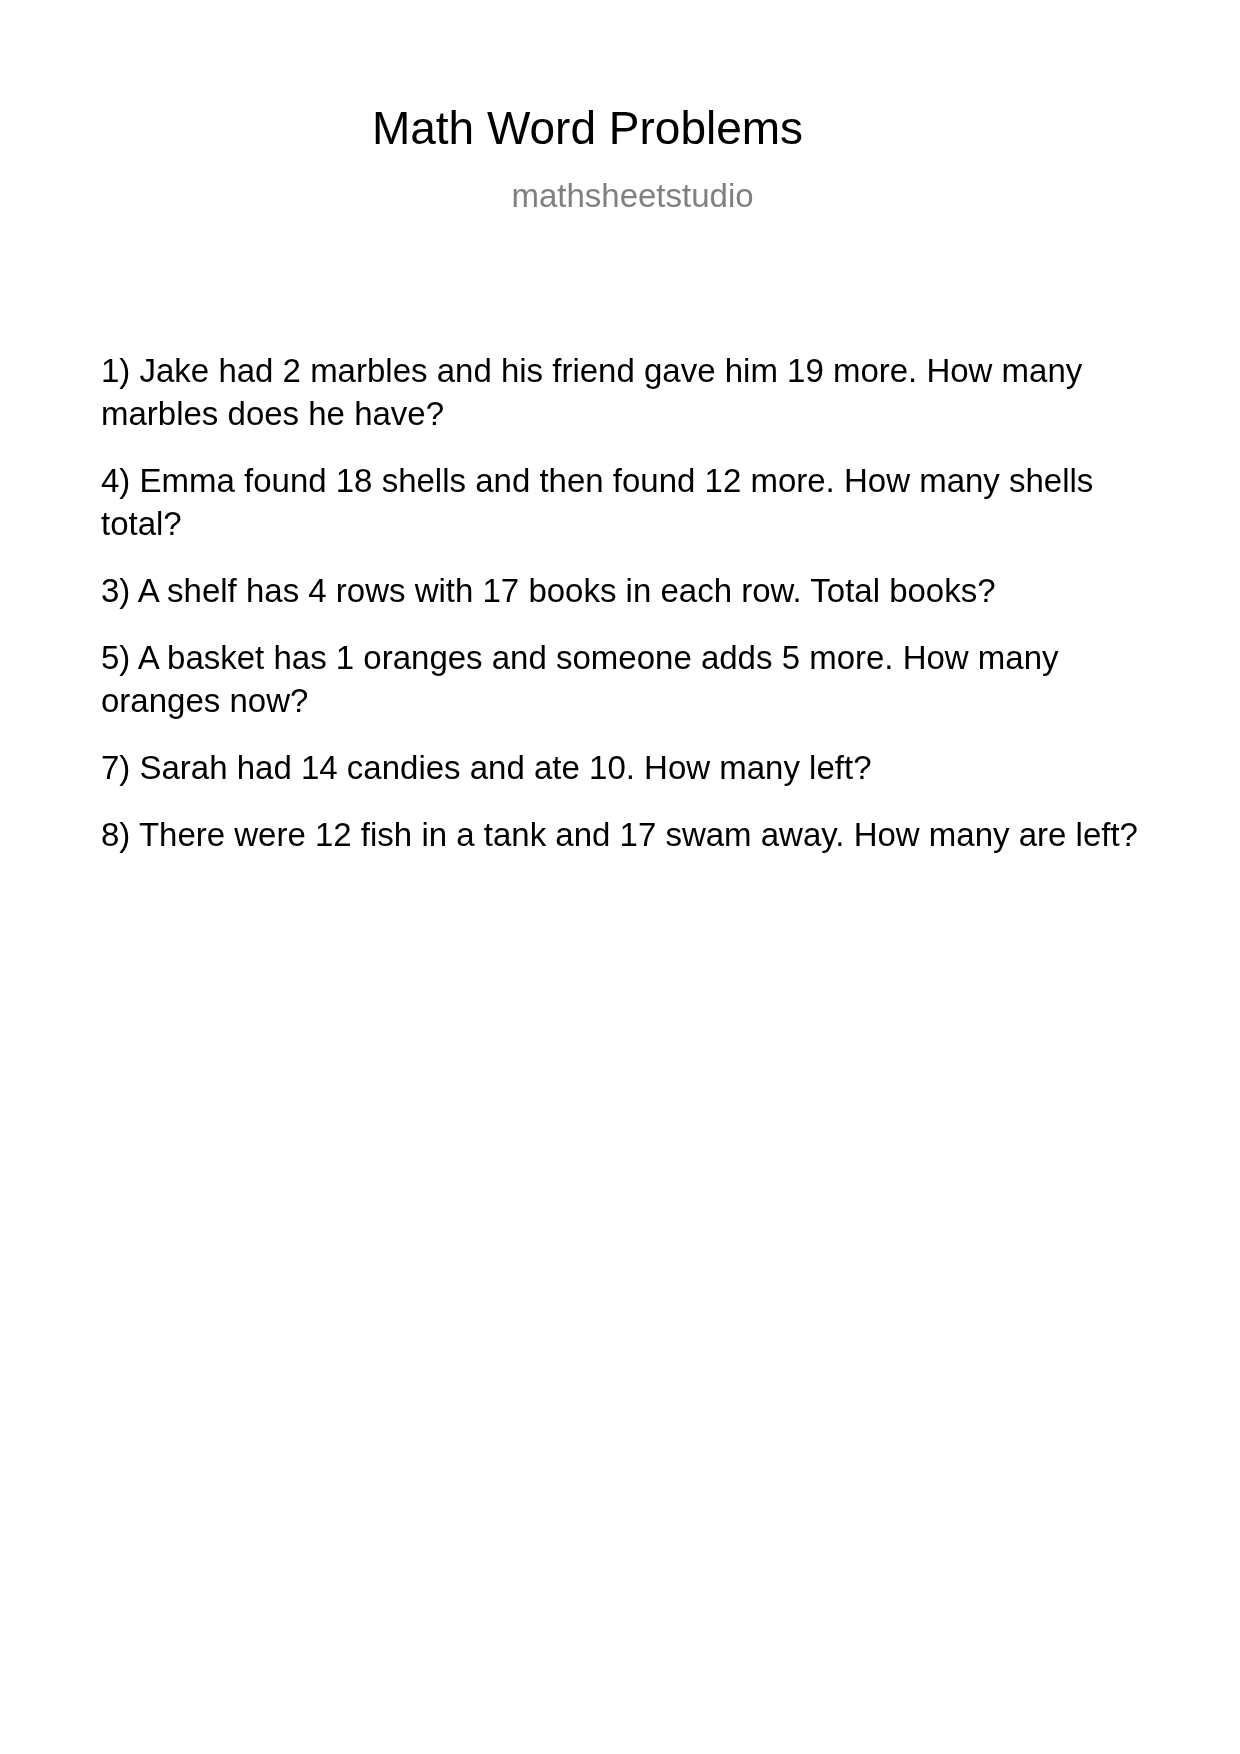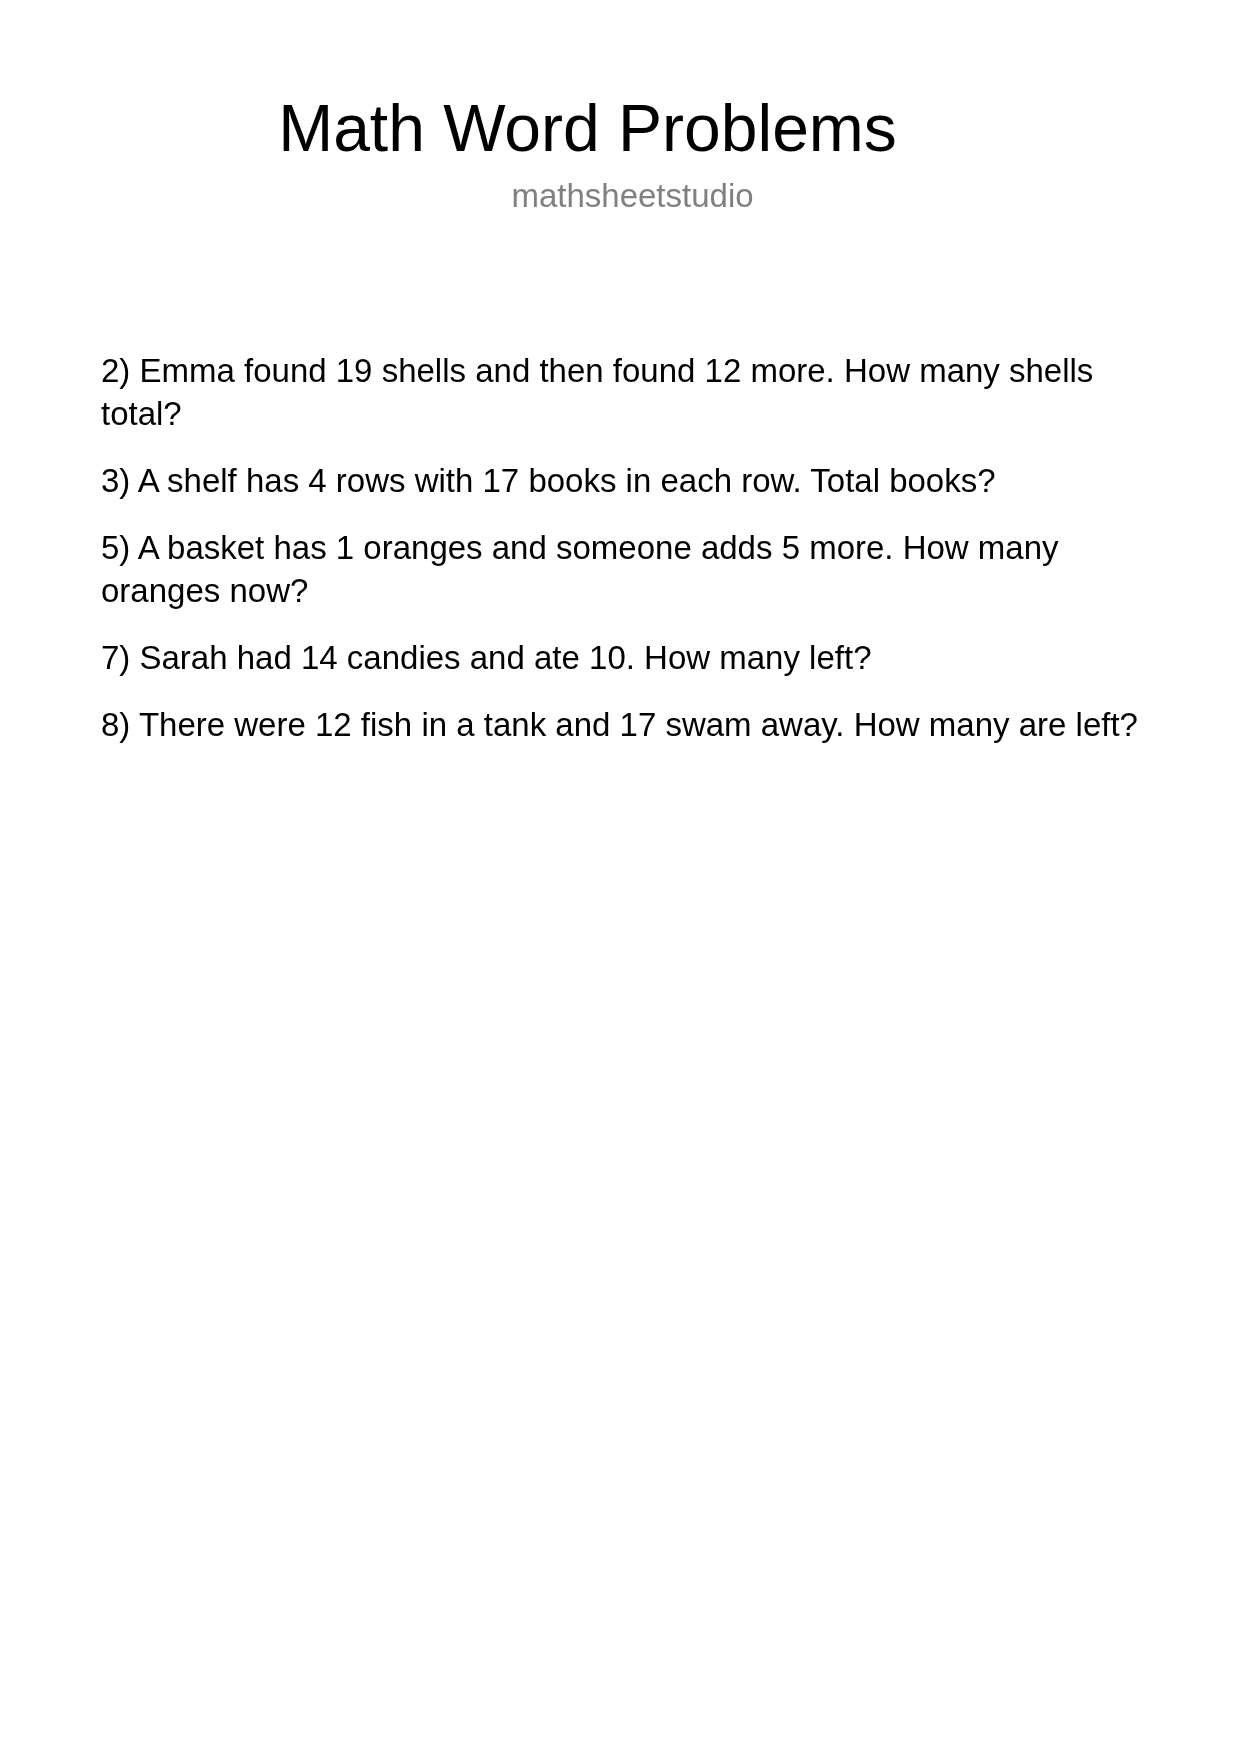--- a/index.html
+++ b/index.html
@@ -1,29 +1,30 @@
 <!DOCTYPE html>
 <html><head>
 <meta charset="utf-8">
 <style>
   html, body { margin: 0; padding: 0; background: #ffffff; }
   body { width: 1240px; height: 1754px; position: relative; overflow: hidden;
          font-family: "Liberation Sans", sans-serif; color: #000; }
   .title { position: absolute; left: 0; width: 1175px; top: 92px; text-align: center;
-           font-size: 66px; line-height: 72px; margin: 0; font-weight: normal; }
+           font-size: 46px; line-height: 72px; margin: 0; font-weight: normal; }
   .subtitle { position: absolute; left: 0; width: 1265px; top: 176px; text-align: center;
               font-size: 33px; line-height: 40px; color: #808080; }
   .problems { position: absolute; left: 101px; top: 349px; width: 1060px; margin: 0; padding: 0; list-style: none; }
   .problem { font-size: 33px; line-height: 43px; margin: 0 0 24px 0; }
 </style>
 </head>
 <body>
 
 <h1 class="title">Math Word Problems</h1>
 <div class="subtitle">mathsheetstudio</div>
 
 <ul class="problems">
-  <li class="problem">2) Emma found 19 shells and then found 12 more. How many shells total?</li>
+  <li class="problem">1) Jake had 2 marbles and his friend gave him 19 more. How many marbles does he have?</li>
+  <li class="problem">4) Emma found 18 shells and then found 12 more. How many shells total?</li>
   <li class="problem">3) A shelf has 4 rows with 17 books in each row. Total books?</li>
   <li class="problem">5) A basket has 1 oranges and someone adds 5 more. How many oranges now?</li>
   <li class="problem">7) Sarah had 14 candies and ate 10. How many left?</li>
   <li class="problem">8) There were 12 fish in a tank and 17 swam away. How many are left?</li>
 </ul>
 
 </body></html>

